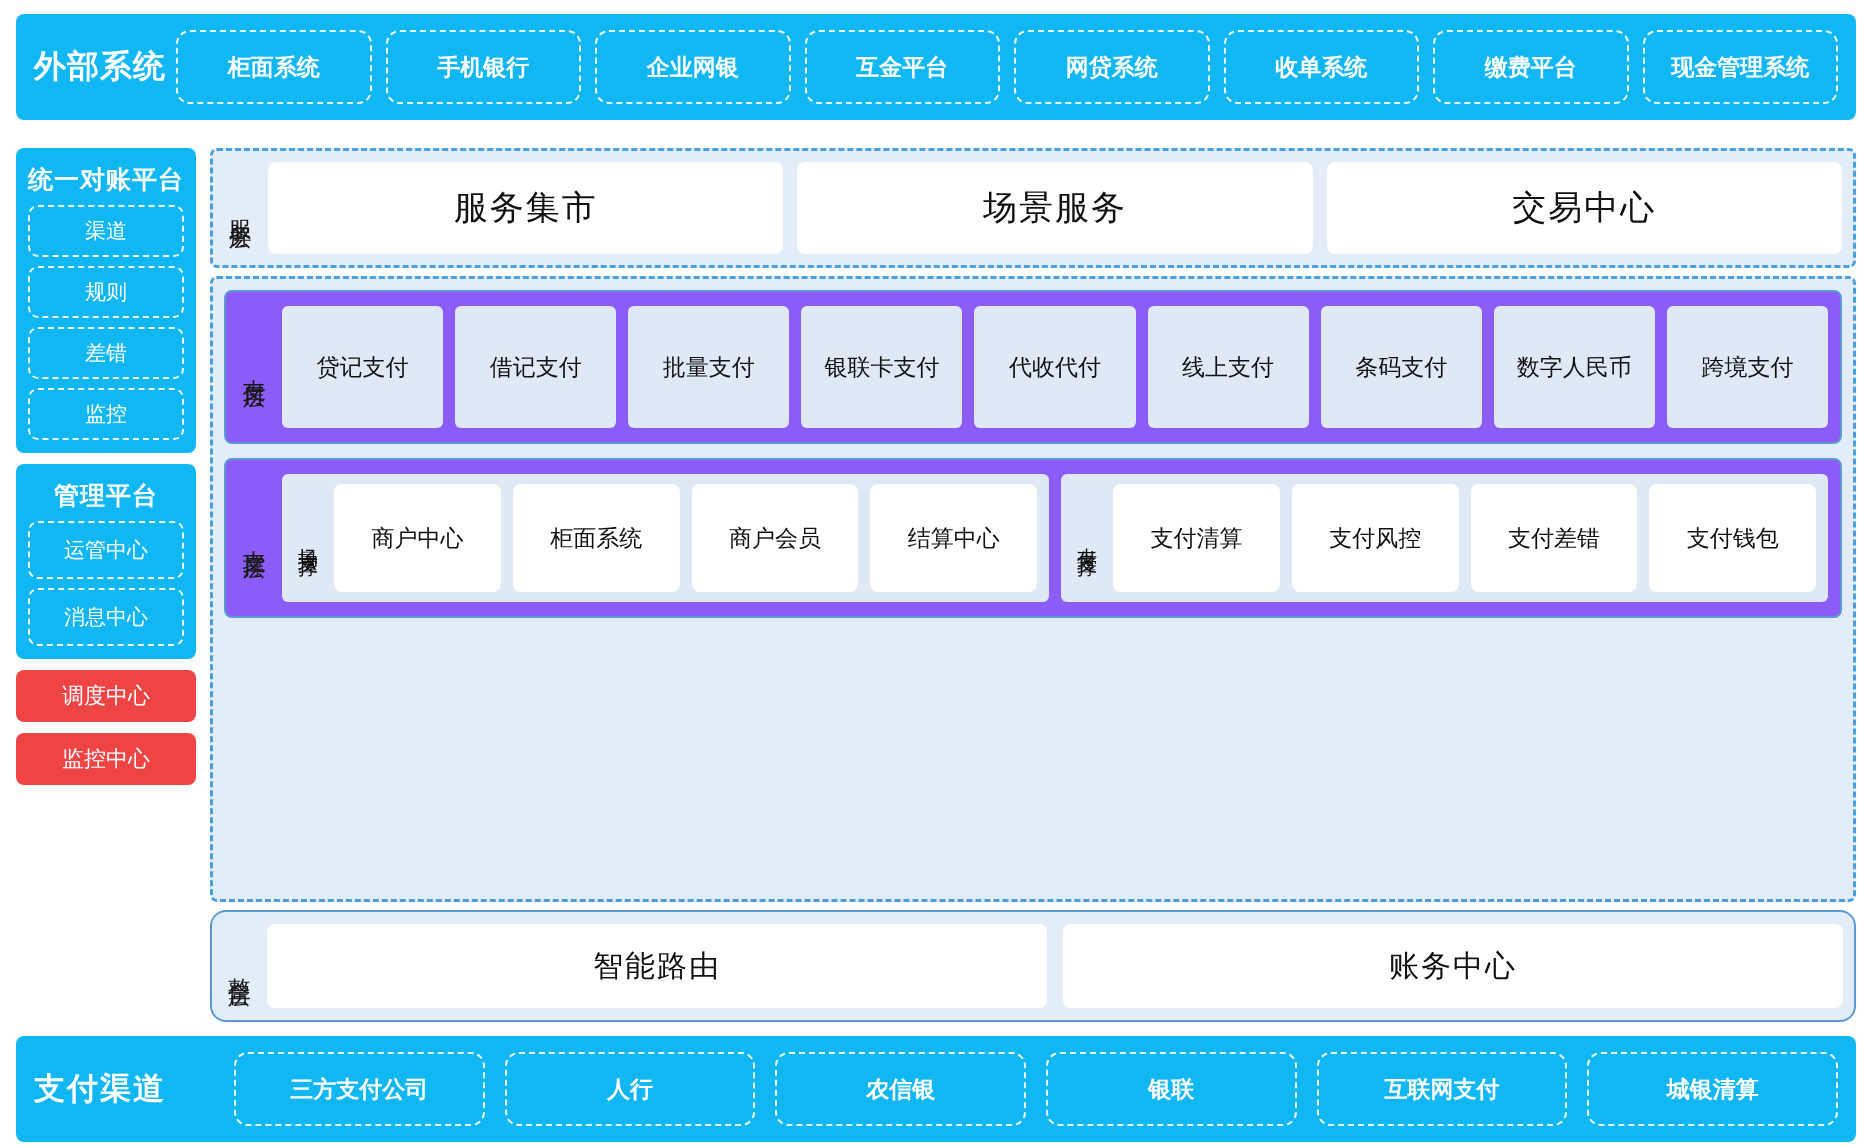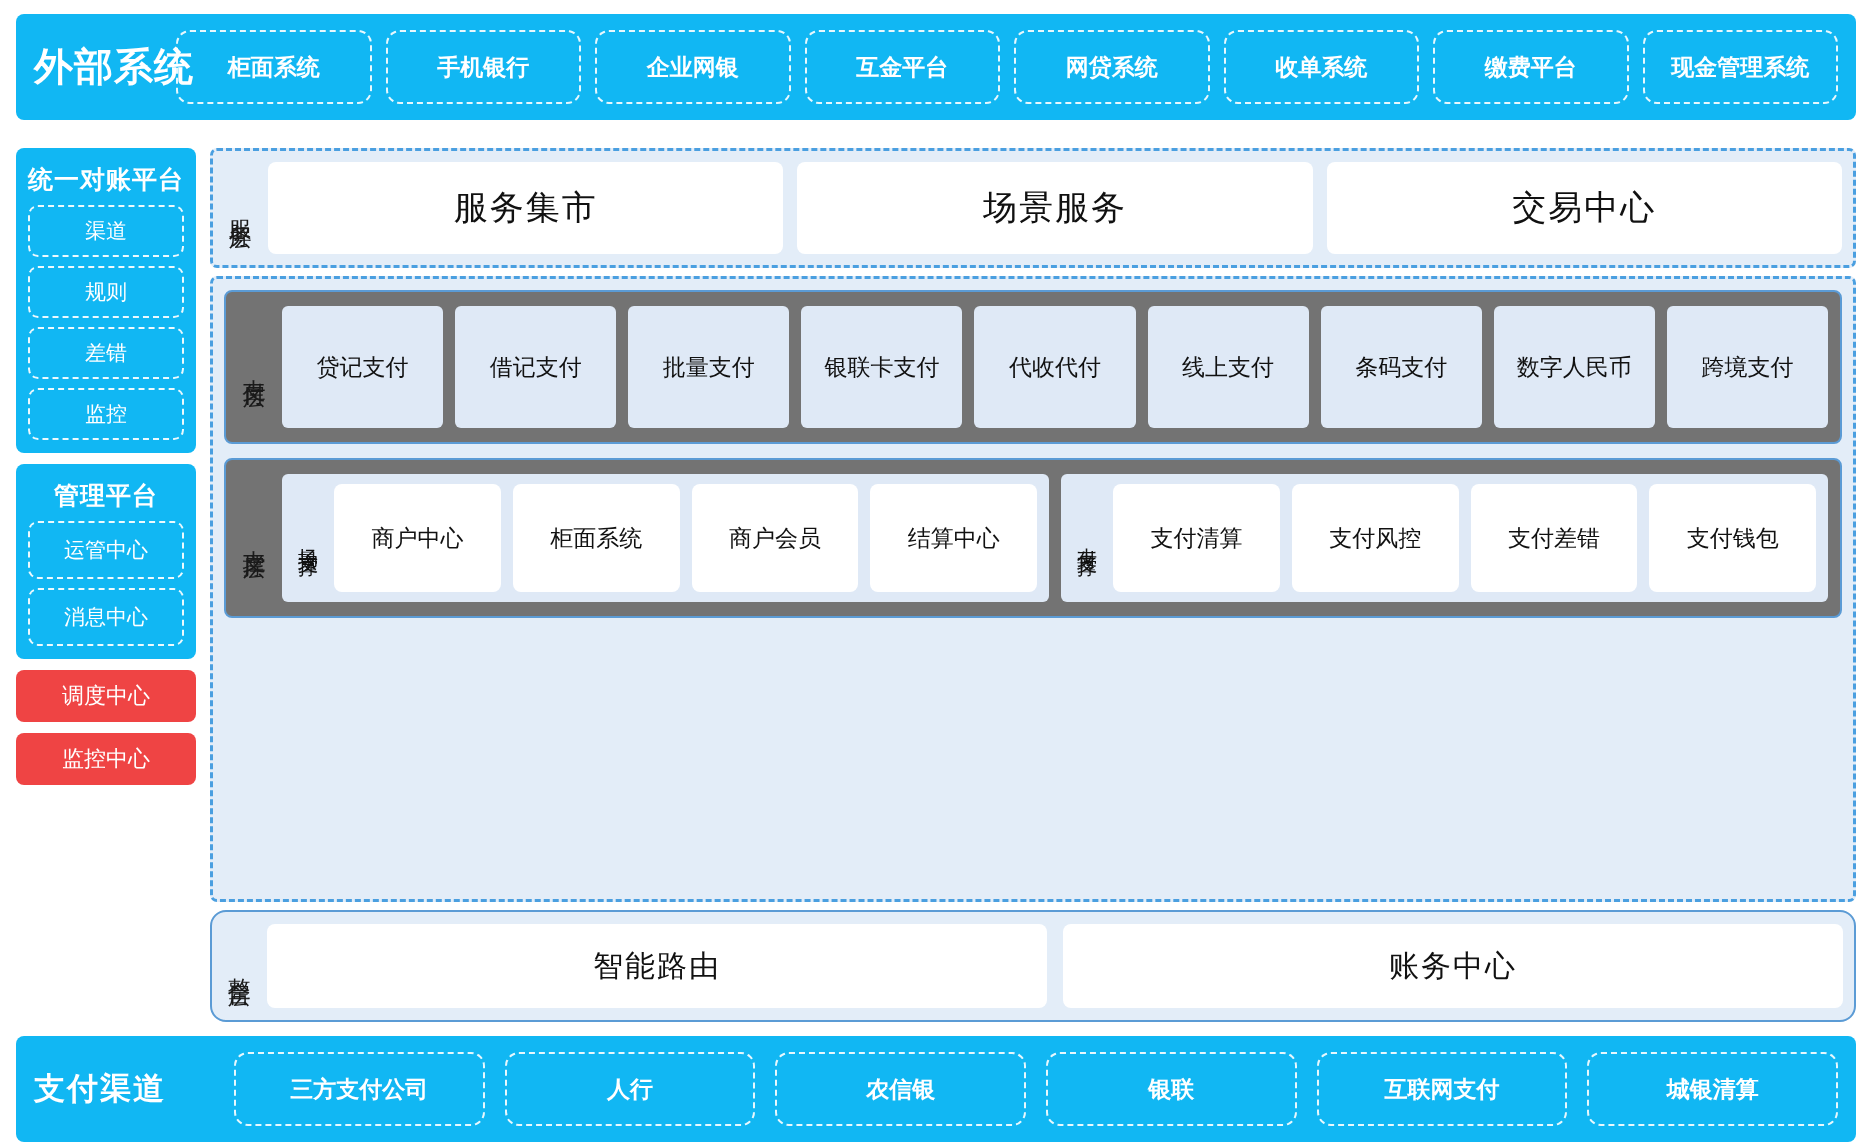--- a/index.html
+++ b/index.html
@@ -50,21 +50,21 @@
     color: #ffffff;
     font-size: 23px;
     font-weight: 700;
     display: flex;
     align-items: center;
     justify-content: center;
     white-space: nowrap;
   }
 
   #external-band { height: 106px; margin-bottom: 28px; }
-  #external-band .band-title { width: 120px; font-size: 39px; letter-spacing: 1px; text-align: right; }
+  #external-band .band-title { width: 120px; font-size: 32px; letter-spacing: 1px; text-align: right; }
   #external-band .dash-chip { height: 74px; }
 
   #channel-band { height: 106px; margin-top: 14px; }
   #channel-band .band-title { width: 200px; text-align: left; font-size: 31px; }
   #channel-band .band-items { gap: 20px; margin-left: 0; }
   #channel-band .dash-chip { height: 74px; }
 
   
   #middle {
     display: flex;
@@ -179,21 +179,21 @@
   #core-wrap {
     flex: 1 1 auto;
     display: flex;
     flex-direction: column;
     gap: 14px;
     min-height: 0;
   }
   .blue-box {
     border: 2px solid #5b9bd5;
     border-radius: 8px;
-    background: #737373;
+    background: #8b5cf6;
     padding: 14px 12px;
   }
 
   
   #pay-box .cards { display: flex; flex: 1 1 auto; gap: 12px; }
   #pay-box .card {
     flex: 1 1 0;
     background: #dfe9f6;
     border-radius: 6px;
     height: 122px;

